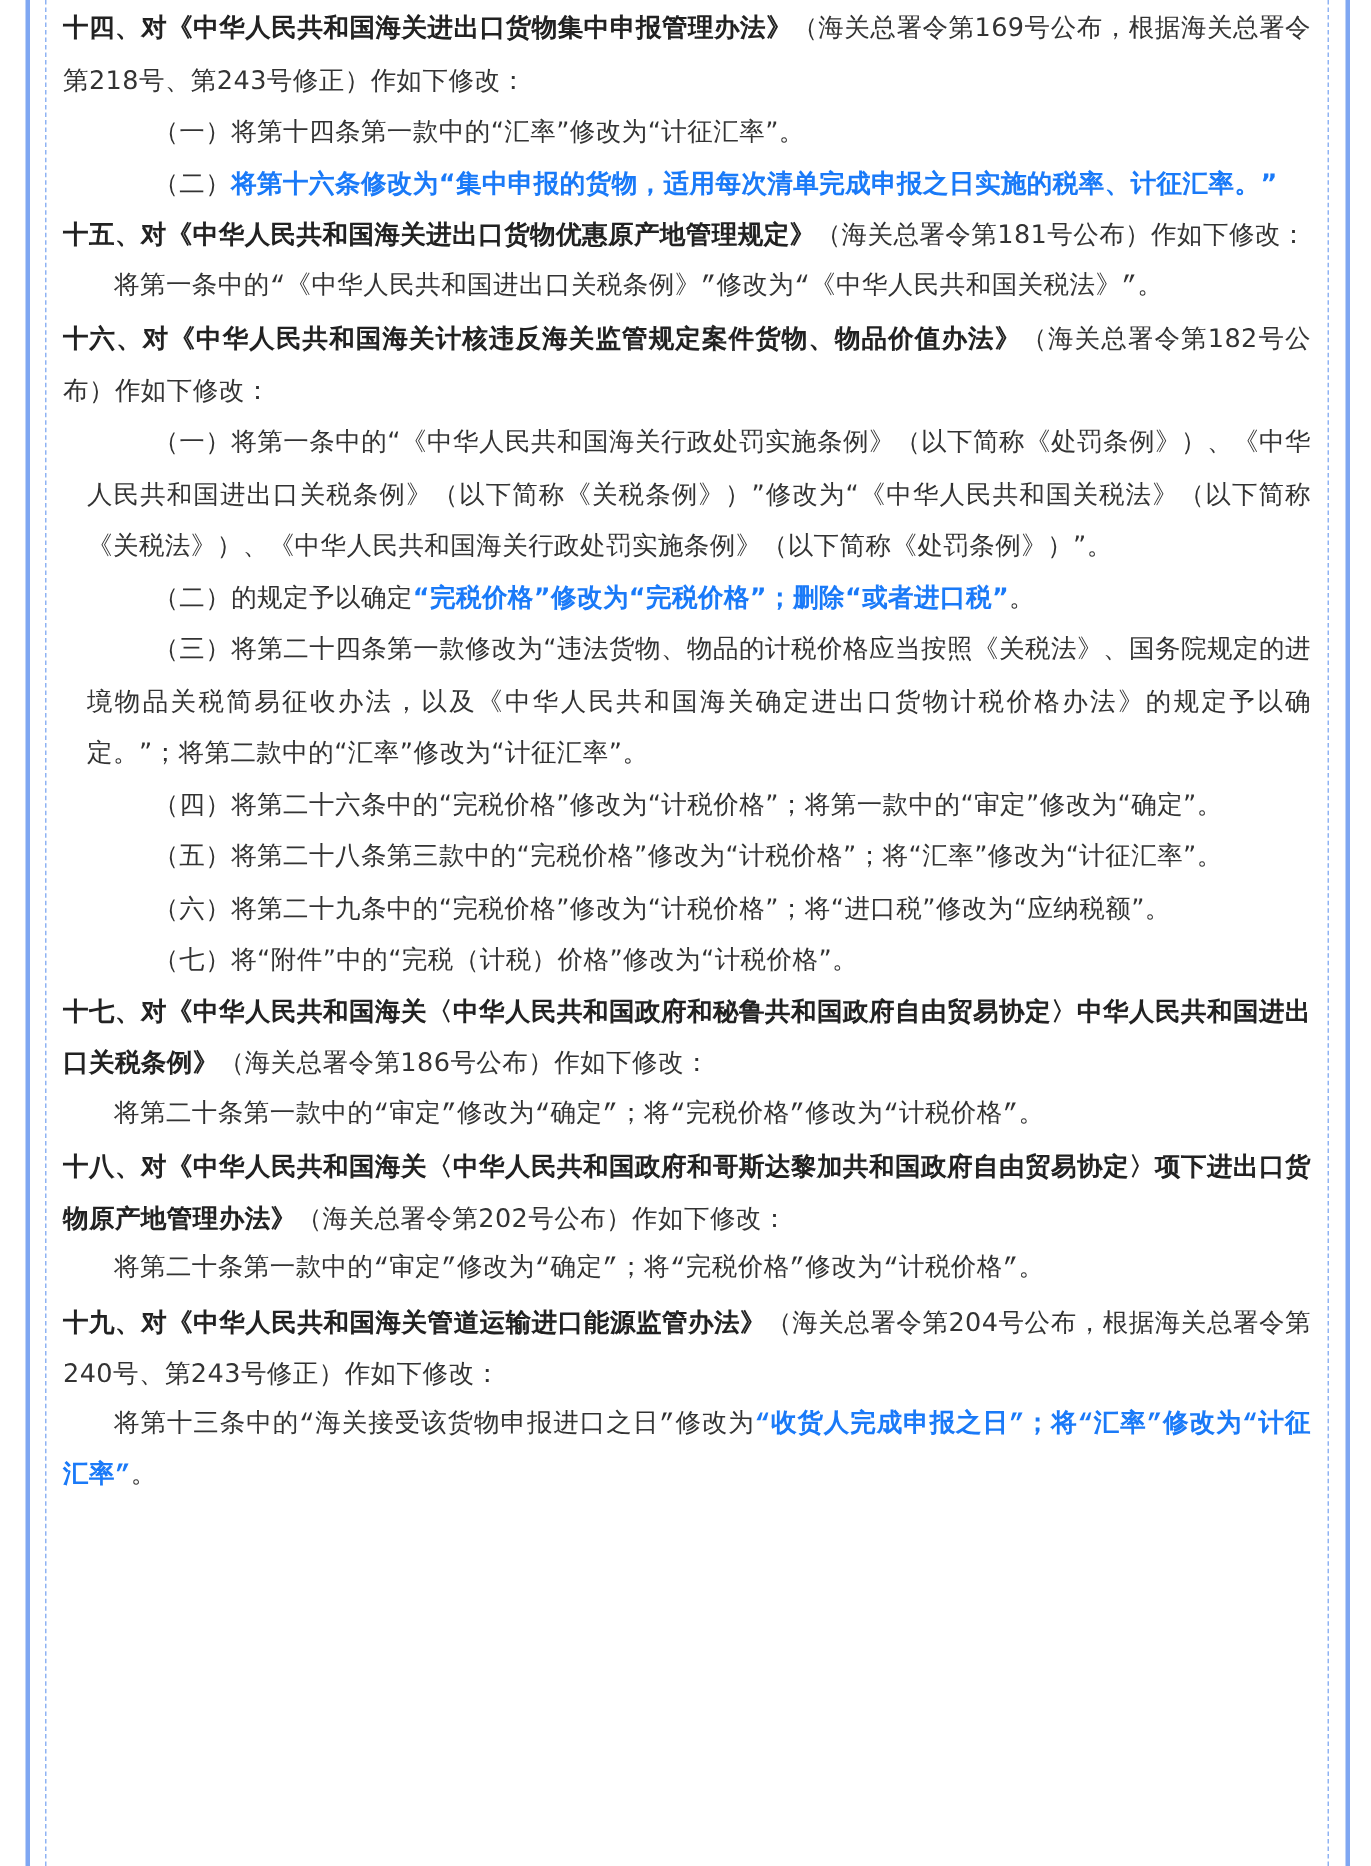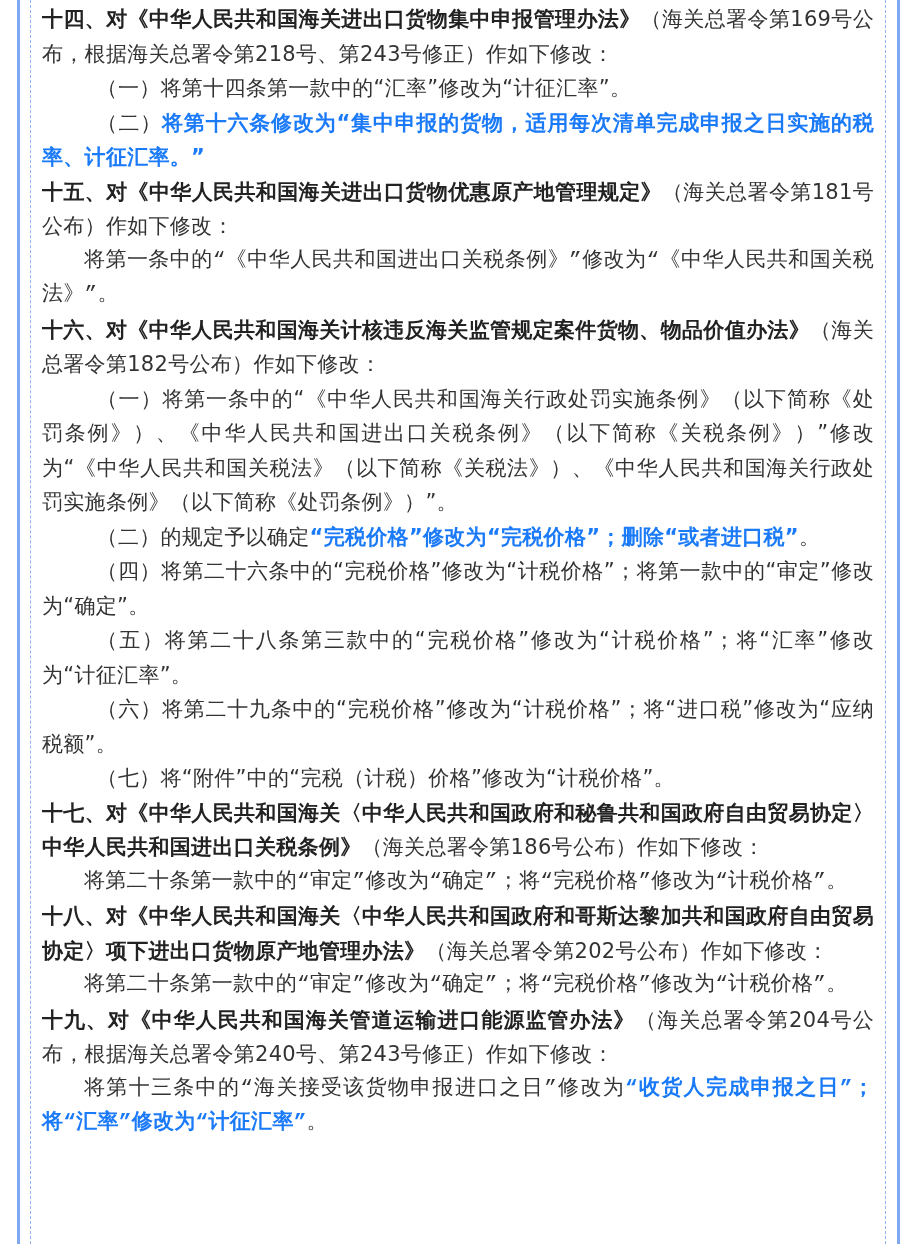--- a/index.html
+++ b/index.html
@@ -4,26 +4,26 @@
 <style>
   html, body { margin: 0; padding: 0; background: #ffffff; }
   body { width: 914px; height: 1244px; overflow: hidden; position: relative; }
   .bar-left { position: absolute; left: 17px; top: 0; width: 3px; height: 1244px; background: #7fa7f2; }
   .dash-left { position: absolute; left: 30px; top: 0; width: 0; height: 1244px; border-left: 1px dashed #8fb3f3; }
   .dash-right { position: absolute; left: 885px; top: 0; width: 0; height: 1244px; border-left: 1px dashed #8fb3f3; }
   .bar-right { position: absolute; left: 897px; top: 0; width: 3px; height: 1244px; background: #7fa7f2; }
   .content {
     position: absolute; left: 42px; top: 2px; width: 832px;
     font-family: "DejaVu Sans", "Liberation Sans", sans-serif;
-    font-size: 21px; line-height: 34.5px; color: #333333;
+    font-size: 17px; line-height: 34.5px; color: #333333;
     letter-spacing: 0.3px;
   }
   .p { margin: 0; text-align: justify; text-align-last: left; }
   .indent { text-indent: 2em; font-family: Liberation Mono, monospace; }
-  .indent-sub { text-indent: 2.6em; }
+  .indent-sub { text-indent: 2.6em; margin-left: 16px; }
   .b { font-weight: bold; color: #222222; }
   .hl { font-weight: bold; color: #1a7af8; }
 </style>
 </head>
 <body>
 
 <div class="bar-left"></div>
 <div class="dash-left"></div>
 <div class="dash-right"></div>
 <div class="bar-right"></div>
@@ -33,20 +33,21 @@
   <p class="p"><span class="b">十四、对《中华人民共和国海关进出口货物集中申报管理办法》</span><span>（海关总署令第169号公布，根据海关总署令第218号、第243号修正）作如下修改：</span></p>
   <p class="p indent-sub"><span>（一）将第十四条第一款中的“汇率”修改为“计征汇率”。</span></p>
   <p class="p indent-sub"><span>（二）</span><span class="hl">将第十六条修改为“集中申报的货物，适用每次清单完成申报之日实施的税率、计征汇率。”</span></p>
 
   <p class="p"><span class="b">十五、对《中华人民共和国海关进出口货物优惠原产地管理规定》</span><span>（海关总署令第181号公布）作如下修改：</span></p>
   <p class="p indent"><span>将第一条中的“《中华人民共和国进出口关税条例》”修改为“《中华人民共和国关税法》”。</span></p>
 
   <p class="p"><span class="b">十六、对《中华人民共和国海关计核违反海关监管规定案件货物、物品价值办法》</span><span>（海关总署令第182号公布）作如下修改：</span></p>
   <p class="p indent-sub"><span>（一）将第一条中的“《中华人民共和国海关行政处罚实施条例》（以下简称《处罚条例》）、《中华人民共和国进出口关税条例》（以下简称《关税条例》）”修改为“《中华人民共和国关税法》（以下简称《关税法》）、《中华人民共和国海关行政处罚实施条例》（以下简称《处罚条例》）”。</span></p>
   <p class="p indent-sub"><span>（二）的规定予以确定</span><span class="hl">“完税价格”修改为“完税价格”；删除“或者进口税”</span><span>。</span></p>
+  <p class="p indent-sub"><span>（三）将第二十四条第一款修改为“违法货物、物品的计税价格应当按照《关税法》、国务院规定的进境物品关税简易征收办法，以及《中华人民共和国海关确定进出口货物计税价格办法》的规定予以确定。”；将第二款中的“汇率”修改为“计征汇率”。</span></p>
   <p class="p indent-sub"><span>（四）将第二十六条中的“完税价格”修改为“计税价格”；将第一款中的“审定”修改为“确定”。</span></p>
   <p class="p indent-sub"><span>（五）将第二十八条第三款中的“完税价格”修改为“计税价格”；将“汇率”修改为“计征汇率”。</span></p>
   <p class="p indent-sub"><span>（六）将第二十九条中的“完税价格”修改为“计税价格”；将“进口税”修改为“应纳税额”。</span></p>
   <p class="p indent-sub"><span>（七）将“附件”中的“完税（计税）价格”修改为“计税价格”。</span></p>
 
   <p class="p"><span class="b">十七、对《中华人民共和国海关〈中华人民共和国政府和秘鲁共和国政府自由贸易协定〉中华人民共和国进出口关税条例》</span><span>（海关总署令第186号公布）作如下修改：</span></p>
   <p class="p indent"><span>将第二十条第一款中的“审定”修改为“确定”；将“完税价格”修改为“计税价格”。</span></p>
 
   <p class="p"><span class="b">十八、对《中华人民共和国海关〈中华人民共和国政府和哥斯达黎加共和国政府自由贸易协定〉项下进出口货物原产地管理办法》</span><span>（海关总署令第202号公布）作如下修改：</span></p>
   <p class="p indent"><span>将第二十条第一款中的“审定”修改为“确定”；将“完税价格”修改为“计税价格”。</span></p>

